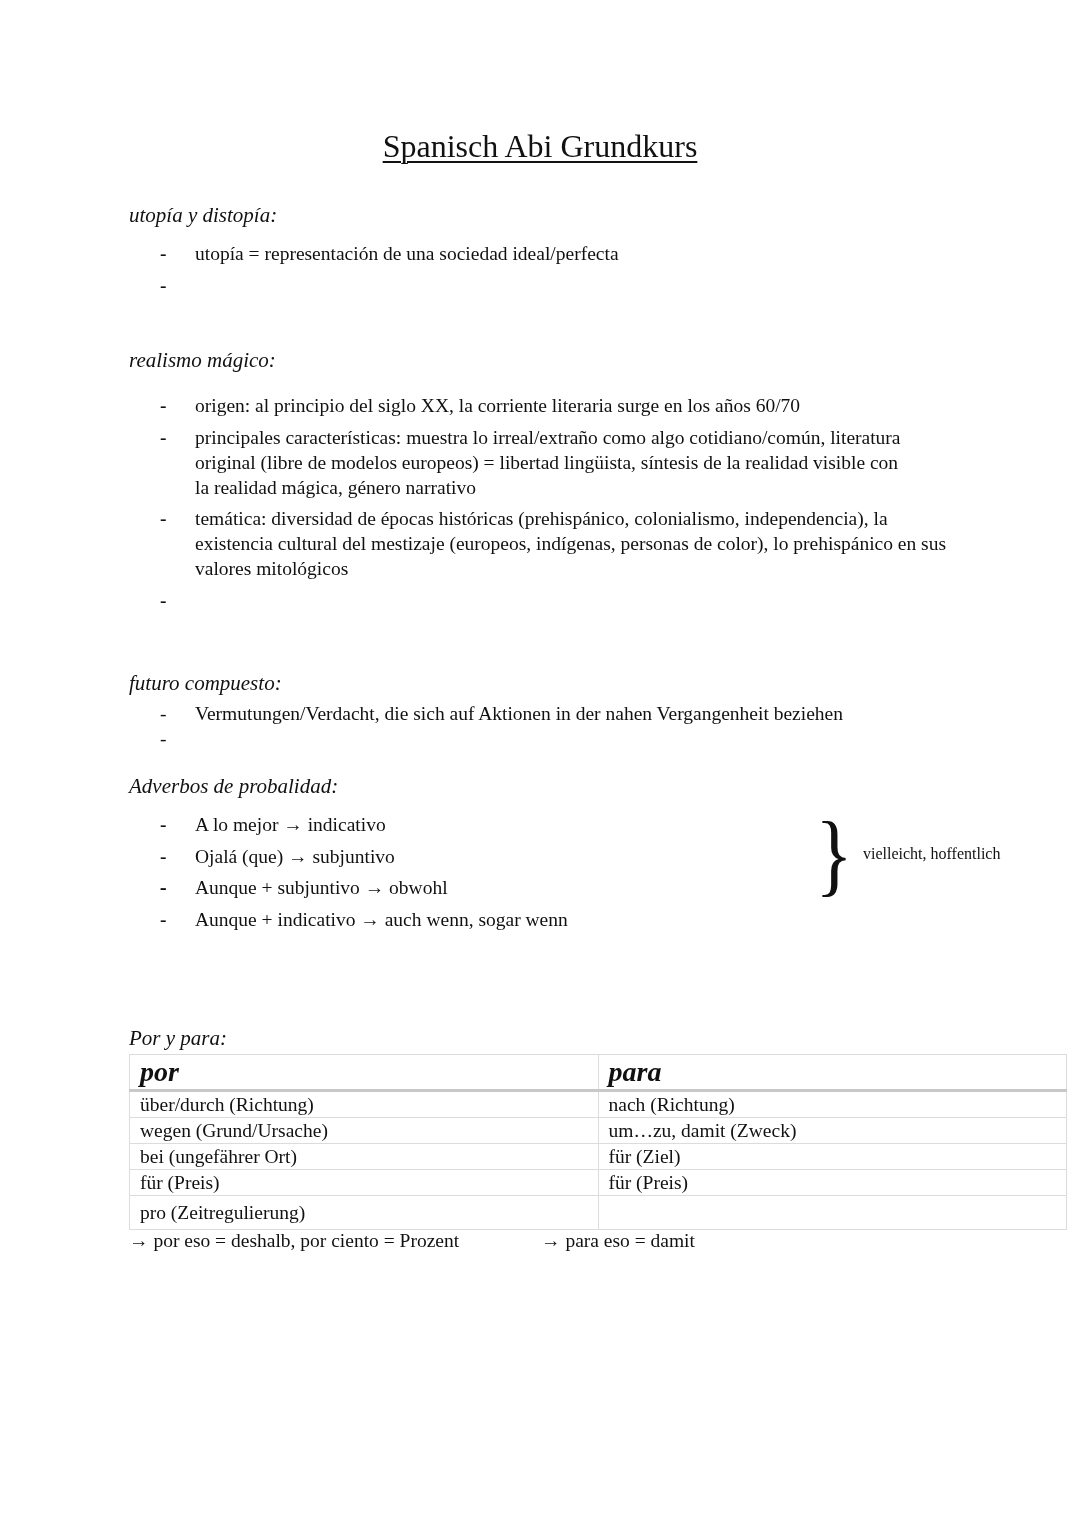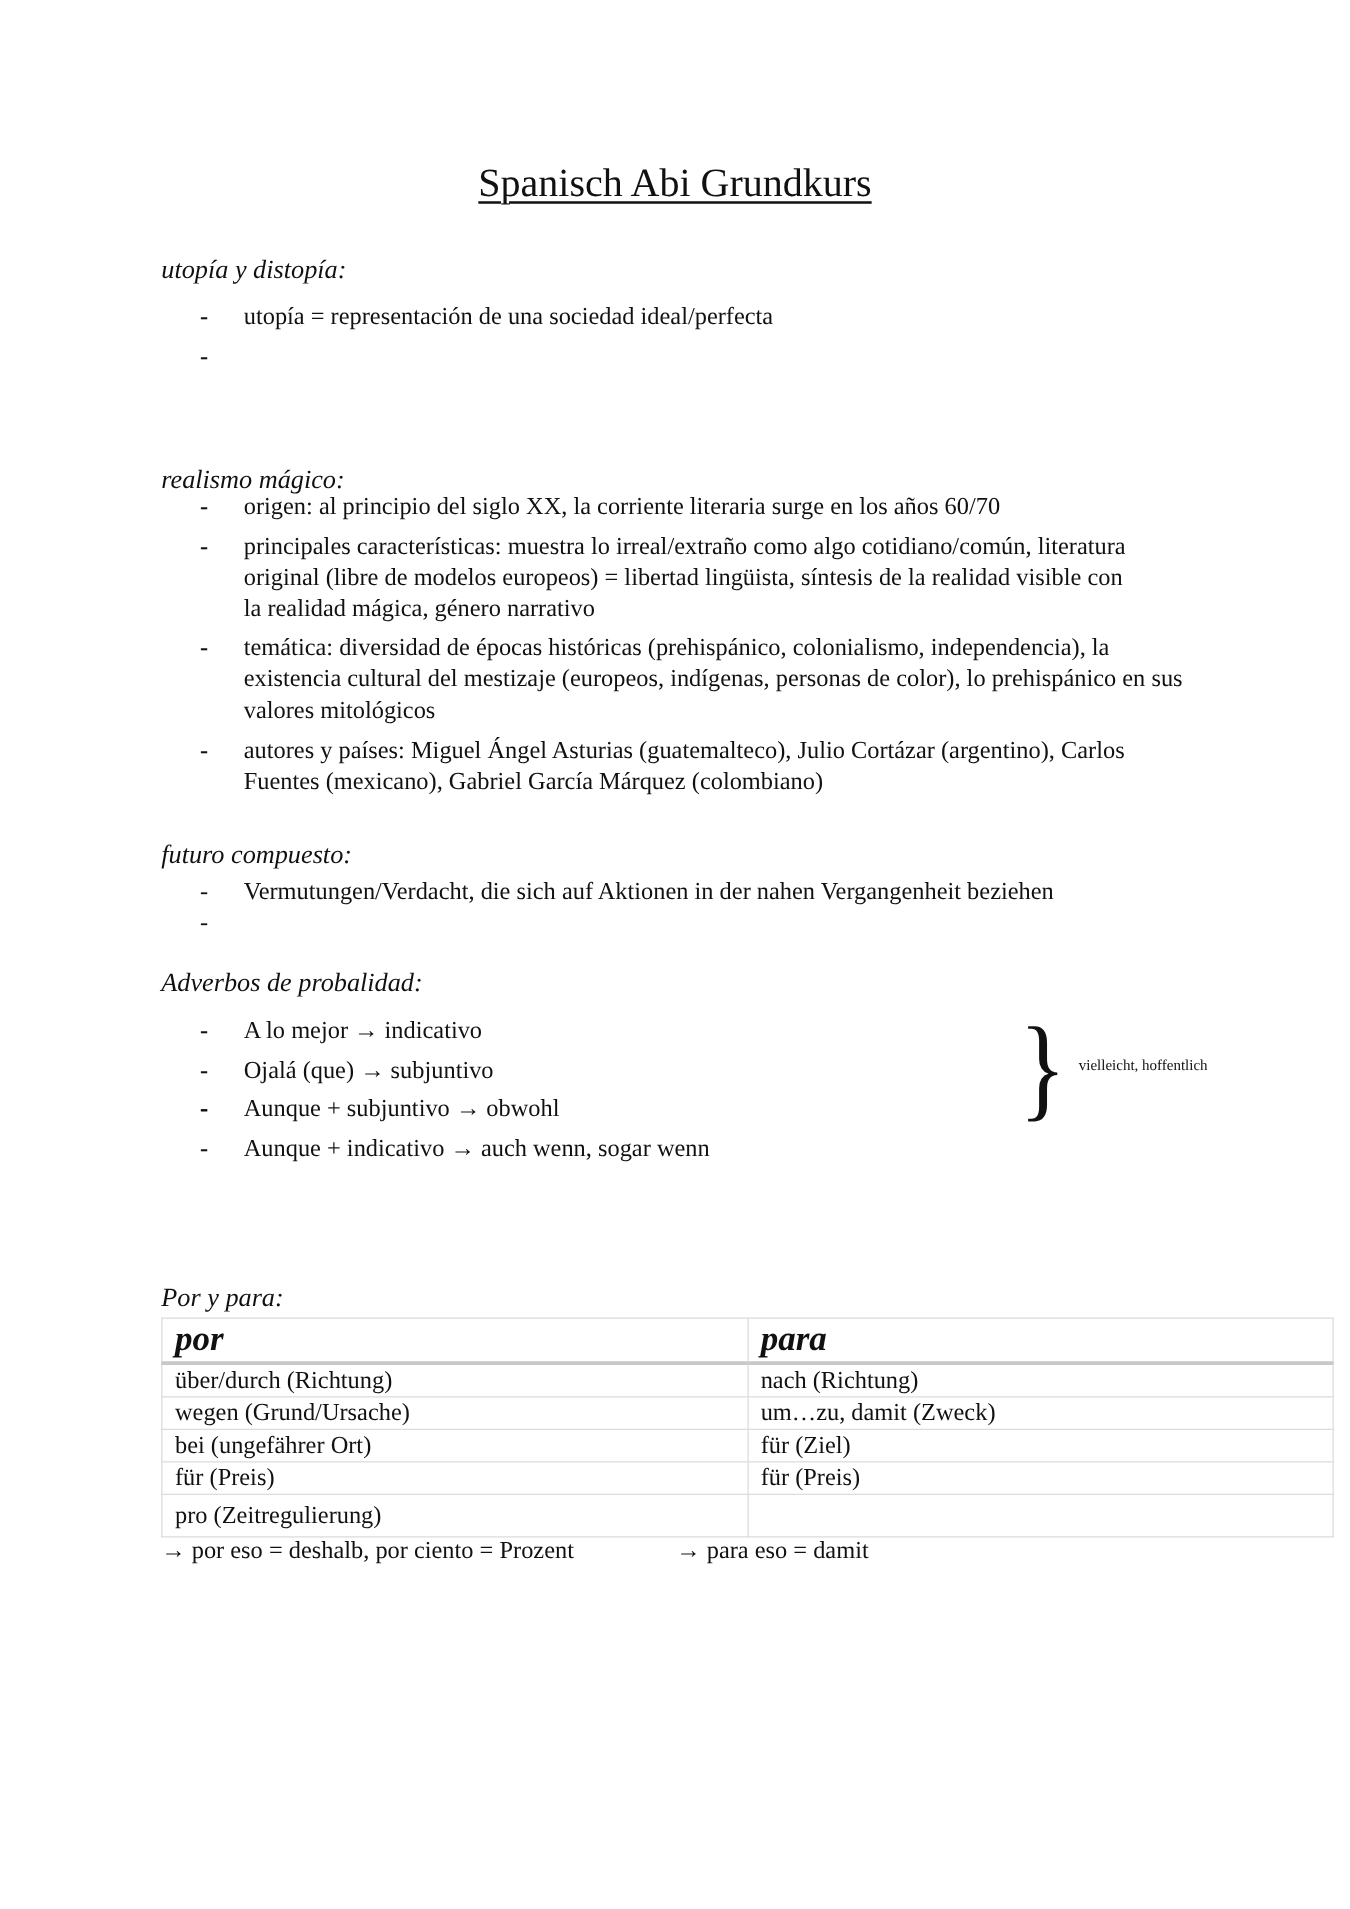--- a/index.html
+++ b/index.html
@@ -16,47 +16,47 @@
       position: absolute; left: 129px; font-style: italic; font-size: 21px; margin: 0; font-weight: normal;
     }
     ul.list { position: absolute; left: 160px; margin: 0; padding: 0; list-style: none; font-size: 19.5px; line-height: 25px; }
     ul.list li { position: relative; padding-left: 35px; margin-bottom: 6.5px; }
     ul.list li .dash { position: absolute; left: 0; top: 0; font-weight: bold; }
     ul.list.tight li { margin-bottom: 0; }
     .brace {
       position: absolute; left: 812px; top: 808px; font-size: 92px; line-height: 92px;
       font-family: "Liberation Serif", serif; transform: scaleX(0.85);
     }
-    .brace-note { position: absolute; left: 863px; top: 845px; font-size: 12px; }
+    .brace-note { position: absolute; left: 863px; top: 845px; font-size: 16px; }
     table.pp {
       position: absolute; left: 129px; top: 1054px; width: 938px;
       border-collapse: collapse; font-size: 19.5px;
     }
     table.pp td, table.pp th { border: 1px solid #dcdcdc; padding: 0 10px; height: 25px; text-align: left; vertical-align: middle; width: 50%; }
     table.pp th { font-weight: bold; font-style: italic; font-size: 28px; height: 34px; border-bottom: 3px solid #c8c8c8; padding-left: 10px; }
     table.pp tr.last td { height: 33px; }
     .foot { position: absolute; top: 1230px; font-size: 19.5px; }
   </style>
 </head>
 <body>
 
 <h1 class="title">Spanisch Abi Grundkurs</h1>
 
 <h2 class="heading" style="top:203px">utopía y distopía:</h2>
 <ul class="list" style="top:241px">
   <li><span class="dash">-</span><span>utopía = representación de una sociedad ideal/perfecta</span></li>
   <li style="width:770px"><span class="dash">-</span></li>
 </ul>
 
-<h2 class="heading" style="top:371px">realismo mágico:</h2>
+<h2 class="heading" style="top:348px">realismo mágico:</h2>
 <ul class="list" style="top:393px;width:800px">
   <li><span class="dash">-</span><span>origen: al principio del siglo XX, la corriente literaria surge en los años 60/70</span></li>
   <li style="width:720px"><span class="dash">-</span><span>principales características: muestra lo irreal/extraño como algo cotidiano/común, literatura original (libre de modelos europeos) = libertad lingüista, síntesis de la realidad visible con la realidad mágica, género narrativo</span></li>
   <li style="width:770px"><span class="dash">-</span><span>temática: diversidad de épocas históricas (prehispánico, colonialismo, independencia), la existencia cultural del mestizaje (europeos, indígenas, personas de color), lo prehispánico en sus valores mitológicos</span></li>
-  <li style="width:760px"><span class="dash">-</span><span>autores y países: Miguel Ángel Asturias (guatemalteco), Julio Cortázar (argentino), Carlos Fuentes (mexicano), Gabriel García Márquez (colombiano)</span></li>
+  <li style="width:760px"><span class="dash">-</span></li>
 </ul>
 
 <h2 class="heading" style="top:671px">futuro compuesto:</h2>
 <ul class="list tight" style="top:701px">
   <li><span class="dash" style="font-weight:normal">-</span><span>Vermutungen/Verdacht, die sich auf Aktionen in der nahen Vergangenheit beziehen</span></li>
   <li><span class="dash" style="font-weight:normal">-</span></li>
 </ul>
 
 <h2 class="heading" style="top:774px">Adverbos de probalidad:</h2>
 <ul class="list" style="top:812px">

